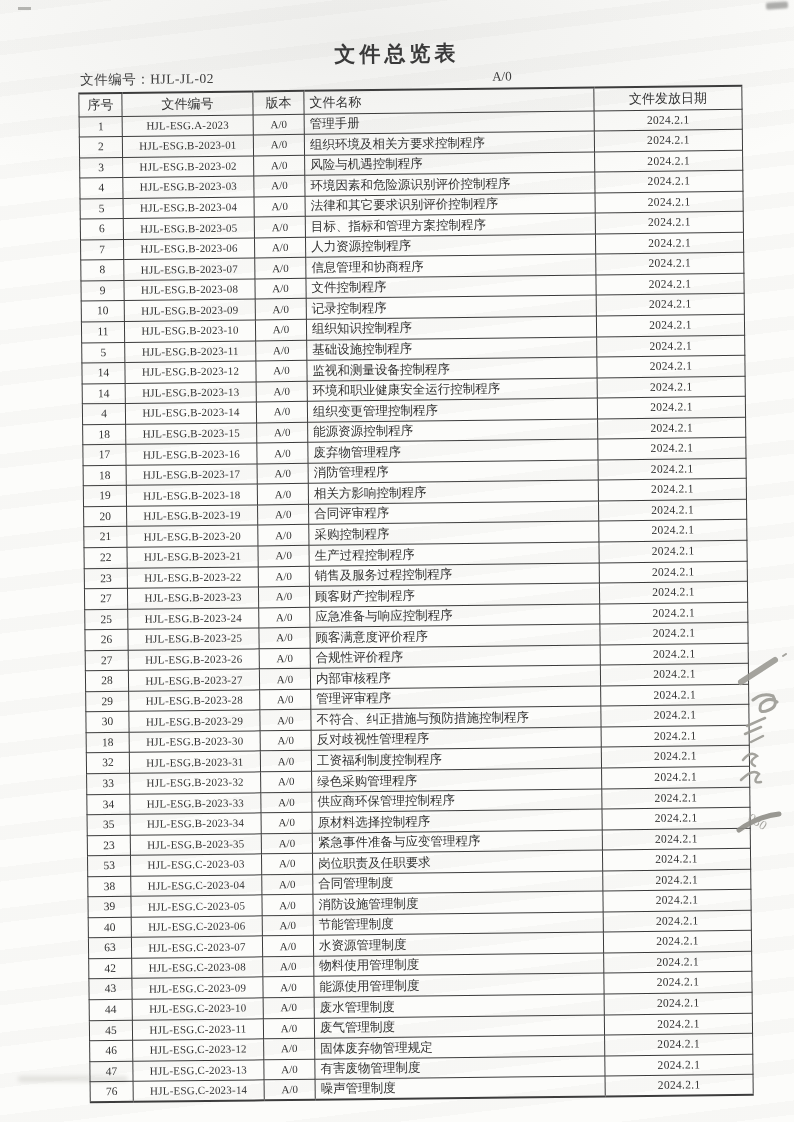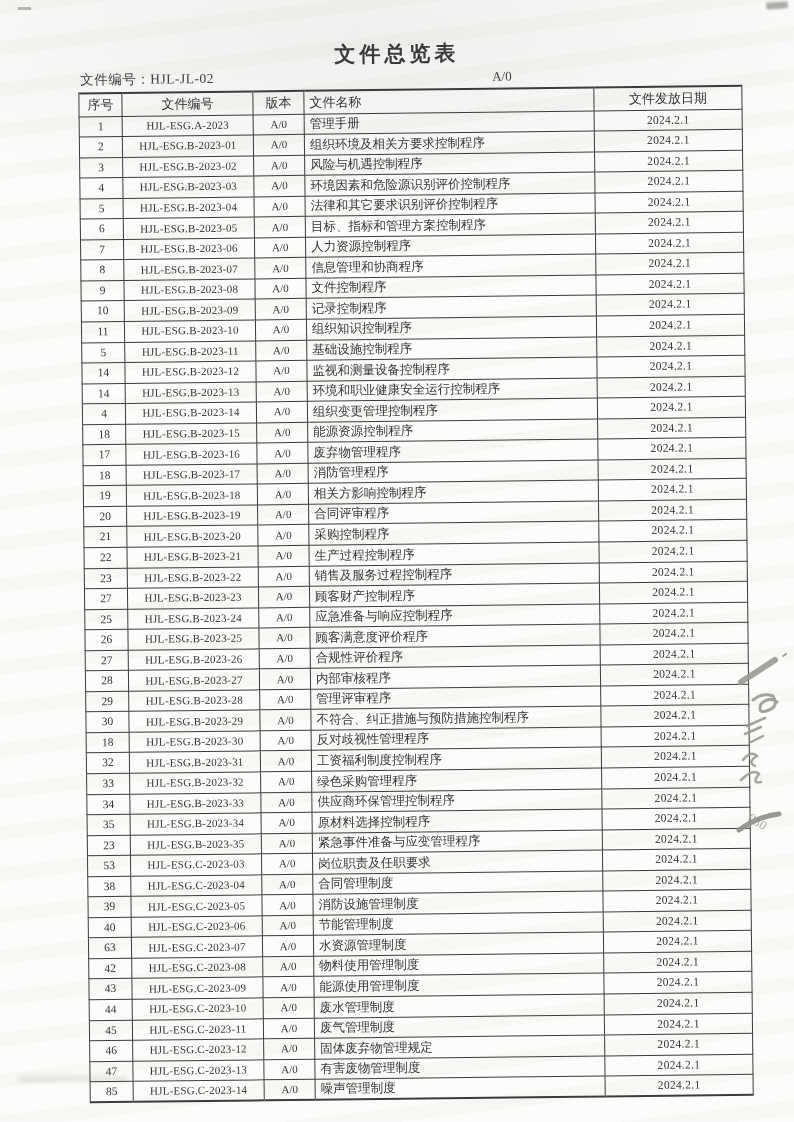--- a/index.html
+++ b/index.html
@@ -439,21 +439,21 @@
             <td class="cell-date">2024.2.1</td>
           </tr>
           <tr>
             <td class="cell-seq">47</td>
             <td class="cell-no">HJL-ESG.C-2023-13</td>
             <td class="cell-ver">A/0</td>
             <td class="cell-name">有害废物管理制度</td>
             <td class="cell-date">2024.2.1</td>
           </tr>
           <tr>
-            <td class="cell-seq">85</td>
+            <td class="cell-seq">76</td>
             <td class="cell-no">HJL-ESG.C-2023-14</td>
             <td class="cell-ver">A/0</td>
             <td class="cell-name">噪声管理制度</td>
             <td class="cell-date">2024.2.1</td>
           </tr>
         </tbody>
     </table>
   </div>
 
   <div class="edge-stamp">

